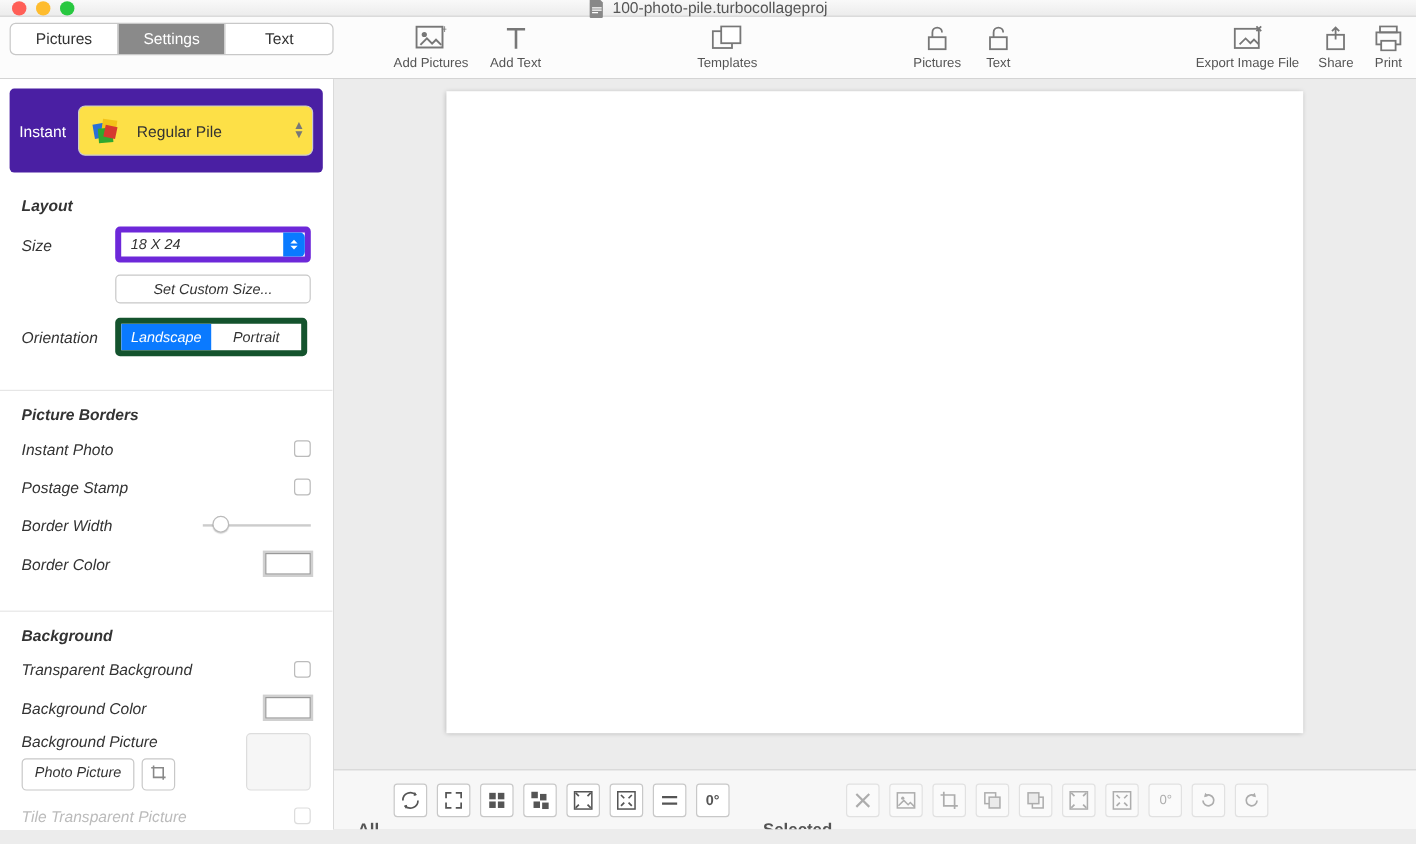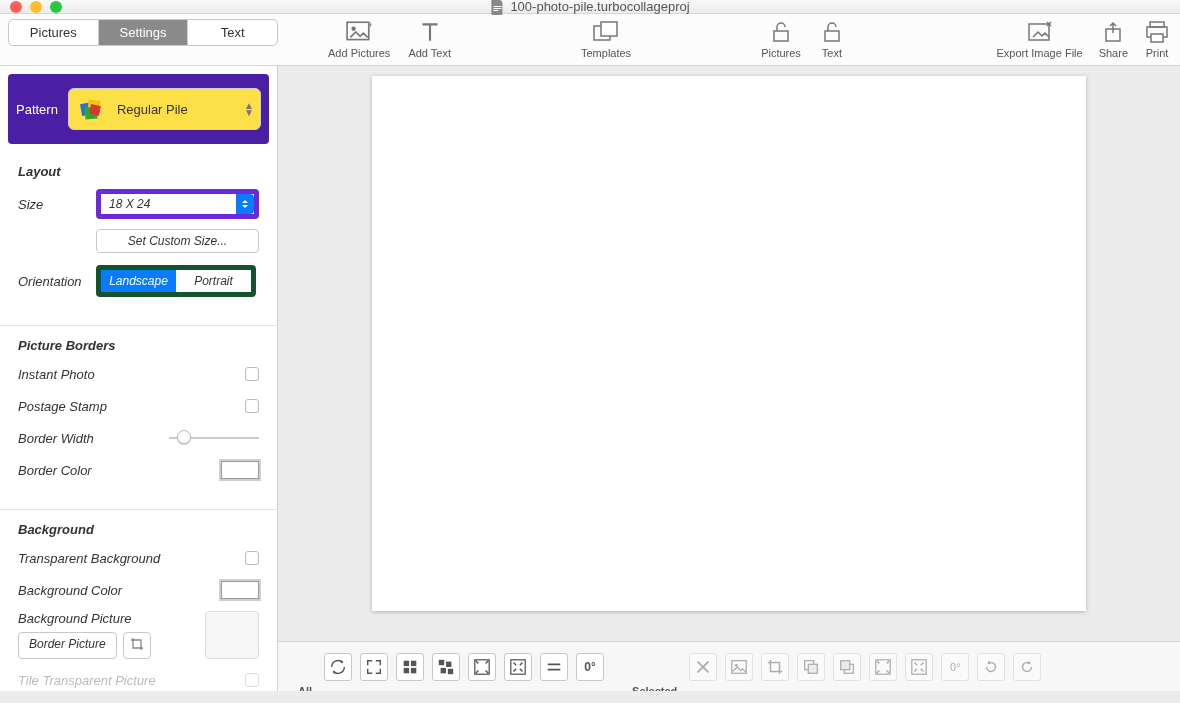--- a/index.html
+++ b/index.html
@@ -62,21 +62,21 @@
 .stepper{display:flex;border:1px solid #ccc;border-radius:4px;overflow:hidden;}
 .stepper div{width:16px;height:16px;display:flex;align-items:center;justify-content:center;font-size:12px;color:#888;background:#fff;}
 .stepper div+div{border-left:1px solid #ddd;}
 .dim{color:#bbb;}
 
 .canvas-area{flex:1;background:#ececec;display:flex;flex-direction:column;overflow:hidden;}
 .canvas-wrap{flex:1;display:flex;align-items:flex-start;justify-content:center;padding:10px 30px 0;}
 .canvas{width:714px;height:535px;background:#fff;box-shadow:0 1px 4px rgba(0,0,0,.25);}
 
 .bottombar{height:50px;border-top:1px solid #d4d4d4;background:#f7f7f7;display:flex;align-items:center;padding:0 20px;gap:8px;}
-.bottombar .lbl{font-size:11px;font-weight:600;color:#555;margin-right:4px;margin-top:48px;}
+.bottombar .lbl{font-size:14px;font-weight:600;color:#555;margin-right:4px;margin-top:48px;}
 .iconbtn{width:28px;height:28px;border:1px solid #c8c8c8;border-radius:3px;background:#fff;display:flex;align-items:center;justify-content:center;color:#555;}
 .iconbtn.disabled{opacity:.45;}
 .iconbtn svg{width:18px;height:18px;}
 .vdiv{width:12px;}
 </style>
 </head>
 <body>
 
 <div class="titlebar">
   <div class="traffic">
@@ -165,21 +165,21 @@
           <rect x="5" y="13" width="12" height="8" fill="#fff" stroke="#777" stroke-width="1.5"></rect>
         </svg>
       <span>Print</span>
     </div>
   </div>
 </div>
 
 <div class="main">
   <div class="sidebar">
     <div class="pattern-box">
-      <span class="lab">Pattern</span>
+      <span class="lab">Instant</span>
       <div class="pattern-dd">
         <svg width="24" height="24" viewBox="0 0 24 24">
             <rect x="2" y="6" width="12" height="12" fill="#2a6fd6" transform="rotate(-10 8 12)"></rect>
             <rect x="9" y="3" width="12" height="12" fill="#f3c318" transform="rotate(8 15 9)"></rect>
             <rect x="6" y="10" width="12" height="12" fill="#2fa82f" transform="rotate(-5 12 16)"></rect>
             <rect x="11" y="8" width="10" height="10" fill="#d63a2f" transform="rotate(12 16 13)"></rect>
           </svg>
         <span>Regular Pile</span>
         <div class="updown">▲<br>▼</div>
       </div>
@@ -242,21 +242,21 @@
           <div class="check"></div>
         </div>
       <div class="row">
           <span style="flex:1">Background Color</span>
           <div class="swatch"></div>
         </div>
       <div class="row" style="align-items:flex-start;">
         <div style="flex:1">
           <div style="margin-bottom:6px;">Background Picture</div>
           <div style="display:flex;gap:6px;">
-            <div class="btn">Border Picture</div>
+            <div class="btn">Photo Picture</div>
             <div class="btn" style="width:28px;padding:4px 0;">
               <svg width="14" height="14" viewBox="0 0 14 14">
                   <path d="M3 1v10h10M1 3h10v10" stroke="#888" fill="none" stroke-width="1.3"></path>
                 </svg>
             </div>
           </div>
         </div>
         <div class="imgwell"></div>
       </div>
       <div class="row">

